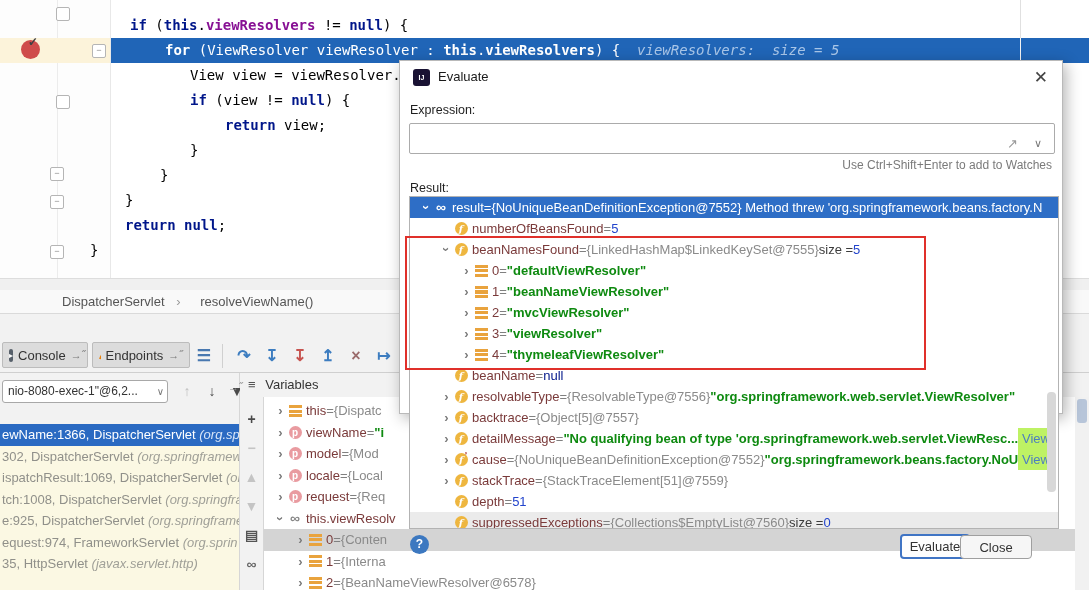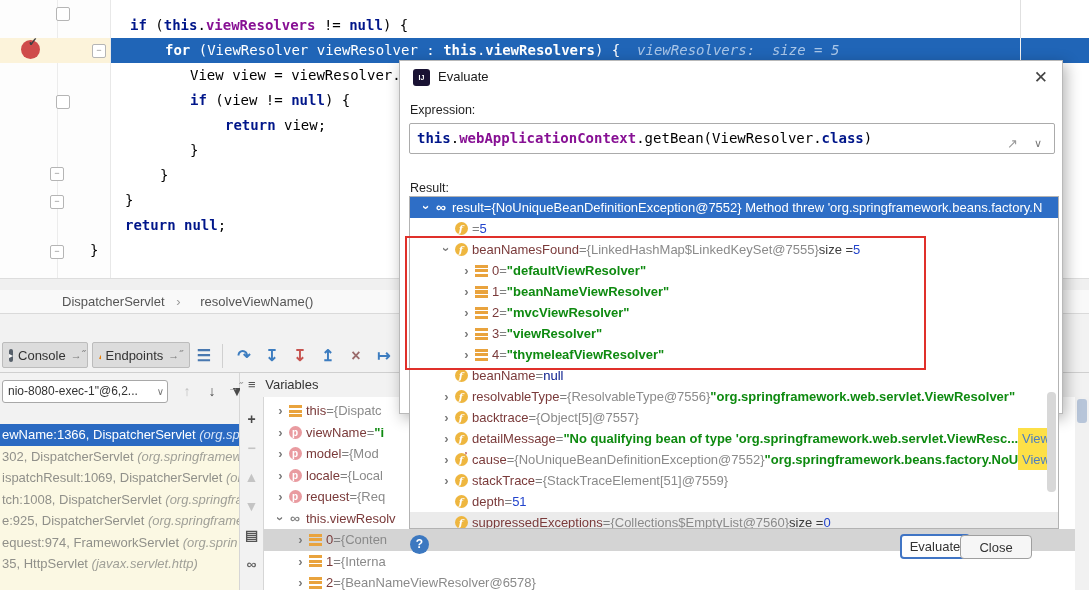--- a/index.html
+++ b/index.html
@@ -72,21 +72,21 @@
   .ic-bars{width:13px;height:12px;background:repeating-linear-gradient(#e9a33d 0 3px,transparent 3px 4.5px);}
   .ic-p{width:13px;height:13px;border-radius:50%;background:#e99ba0;color:#fff;font-weight:bold;font-size:10px;line-height:13px;text-align:center;}
   .ic-watch{color:#858585;font-weight:bold;font-size:14px;line-height:13px;}
   .seg-name{color:#7a3a3a;}
   .seg-eq{color:#808080;}
   .seg-ref{color:#8a8a8a;}
   .seg-str{color:#0e8a10;font-weight:bold;}
   .seg-num{color:#2244cc;}
   .seg-kw{color:#00168a;}
   .seg-size{color:#3c3c3c;}
-  .seg-link{position:absolute;right:8px;color:#4d7ebf;background:#fde047;padding-left:4px;}
+  .seg-link{position:absolute;right:8px;color:#4d7ebf;background:#bef264;padding-left:4px;}
   .trow.sel-blue{background:#2e6ec6;}
   .trow.sel-blue span{color:#fff !important;}
   .trow.hover-gray{background:#ebebeb;}
   
   #dialog{position:absolute;left:399px;top:60px;width:664px;height:354px;background:#fff;border:1px solid #b9b9b9;
           box-sizing:border-box;box-shadow:3px 4px 14px rgba(0,0,0,.3);z-index:10;}
   #dlg-title{position:absolute;left:0;top:0;width:100%;height:32px;}
   #ij-icon{position:absolute;left:13px;top:8px;width:17px;height:17px;background:#191233;border-radius:3px;
            color:#fff;font-size:7px;font-weight:bold;line-height:17px;text-align:center;}
   #dlg-title .t{position:absolute;left:38px;top:8px;font-size:13px;color:#1a1a1a;}
@@ -303,41 +303,42 @@
   </div>
 
   <div id="dialog">
     <div id="dlg-title">
       <div id="ij-icon">IJ</div>
       <span class="t">Evaluate</span>
       <span id="dlg-close">✕</span>
     </div>
     <div class="dlg-label" style="top:42px">Expression:</div>
     <div id="expr-box">
-      <span id="expr-code"><span class="tok-kw">this</span><span class="tok-pl">.</span><span class="tok-fld">webApplicationContext</span><span class="tok-pl">.getBean(ViewResolver.</span><span class="tok-kw">class</span><span class="tok-pl">)</span></span>
       <span id="expr-expand">↗</span>
       <span id="expr-chev">∨</span>
     </div>
+    <div id="watch-hint">Use Ctrl+Shift+Enter to add to Watches</div>
     <div class="dlg-label" style="top:120px">Result:</div>
     <div id="result-box">
       <div id="result-rows">
           <div class="trow sel-blue" style="padding-left: 10px;">
             <span class="chev open">›</span>
             <span class="icw">
               <span class="ic-watch">∞</span>
             </span>
             <span class="seg-name">result</span>
             <span class="seg-eq"> = </span>
             <span class="seg-ref">{NoUniqueBeanDefinitionException@7552} Method threw 'org.springframework.beans.factory.N</span>
           </div>
           <div class="trow" style="padding-left: 30px;">
             <span class="chev"></span>
             <span class="icw">
               <span class="ic-f">f</span>
             </span>
+            <span class="seg-name">numberOfBeansFound</span>
             <span class="seg-eq"> = </span>
             <span class="seg-num">5</span>
           </div>
           <div class="trow" style="padding-left: 30px;">
             <span class="chev open">›</span>
             <span class="icw">
               <span class="ic-f">f</span>
             </span>
             <span class="seg-name">beanNamesFound</span>
             <span class="seg-eq"> = </span>

